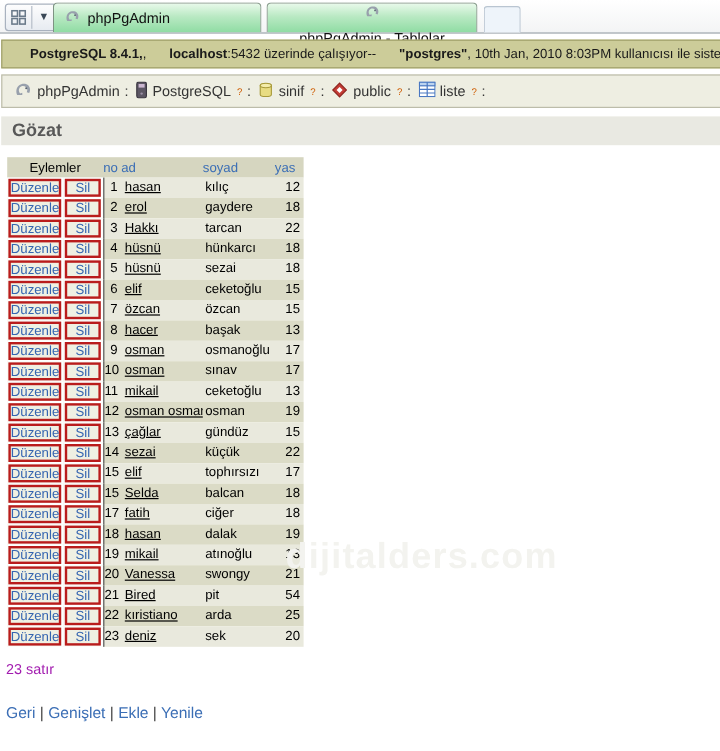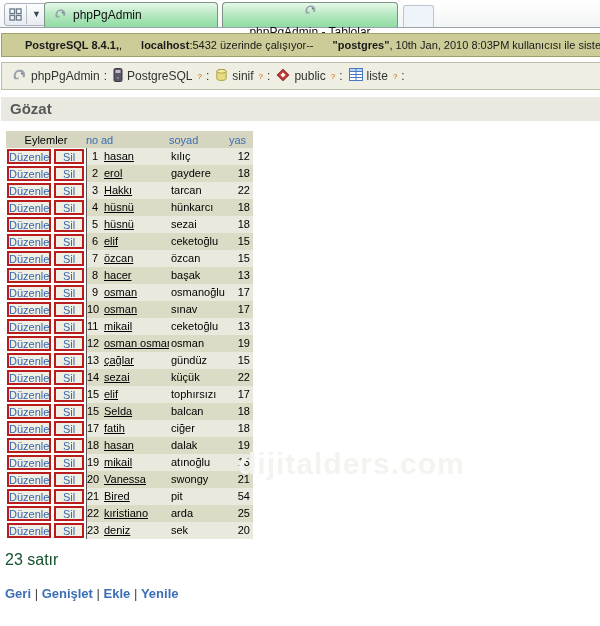--- a/index.html
+++ b/index.html
@@ -48,23 +48,23 @@
   .data2{background:#dbdbc6;}
   .acell{background:#ffffff;padding:0;}
   .opbtn{display:block;box-sizing:border-box;margin:1px 2px 1px 1px;height:15px;line-height:13px;
     border:2px solid #b91c1c;background:#eff0e3;color:#3565b0;text-align:center;cursor:pointer;}
   .cell{line-height:17px;color:#000;overflow:hidden;white-space:nowrap;}
   .cell-no{text-align:right;padding-right:3px;border-left:1px solid #555;box-sizing:border-box;}
   .cell-ad{padding-left:3px;text-decoration:underline;}
   .cell-soyad{padding-left:2px;}
   .cell-yas{text-align:right;padding-right:3px;}
   
-  .rowcount{position:absolute;top:551px;left:5px;font-size:16px;color:#14532d;}
+  .rowcount{position:absolute;top:551px;left:5px;font-size:12px;color:#a21caf;}
   .navlinks{position:absolute;top:586px;left:5px;font-size:13px;}
-  .navlink{font-weight:bold;color:#3b6eb5;text-decoration:none;cursor:pointer;}
+  .navlink{font-weight:normal;color:#3b6eb5;text-decoration:none;cursor:pointer;}
   .sep{color:#444;font-weight:normal;}
   
   .watermark{position:absolute;top:447px;left:238px;font-size:30px;font-weight:bold;
     color:#f3f3ef;letter-spacing:1px;}
 </style>
 </head>
 <body>
 
 <div class="tabbar">
   <div class="tabctrl">

